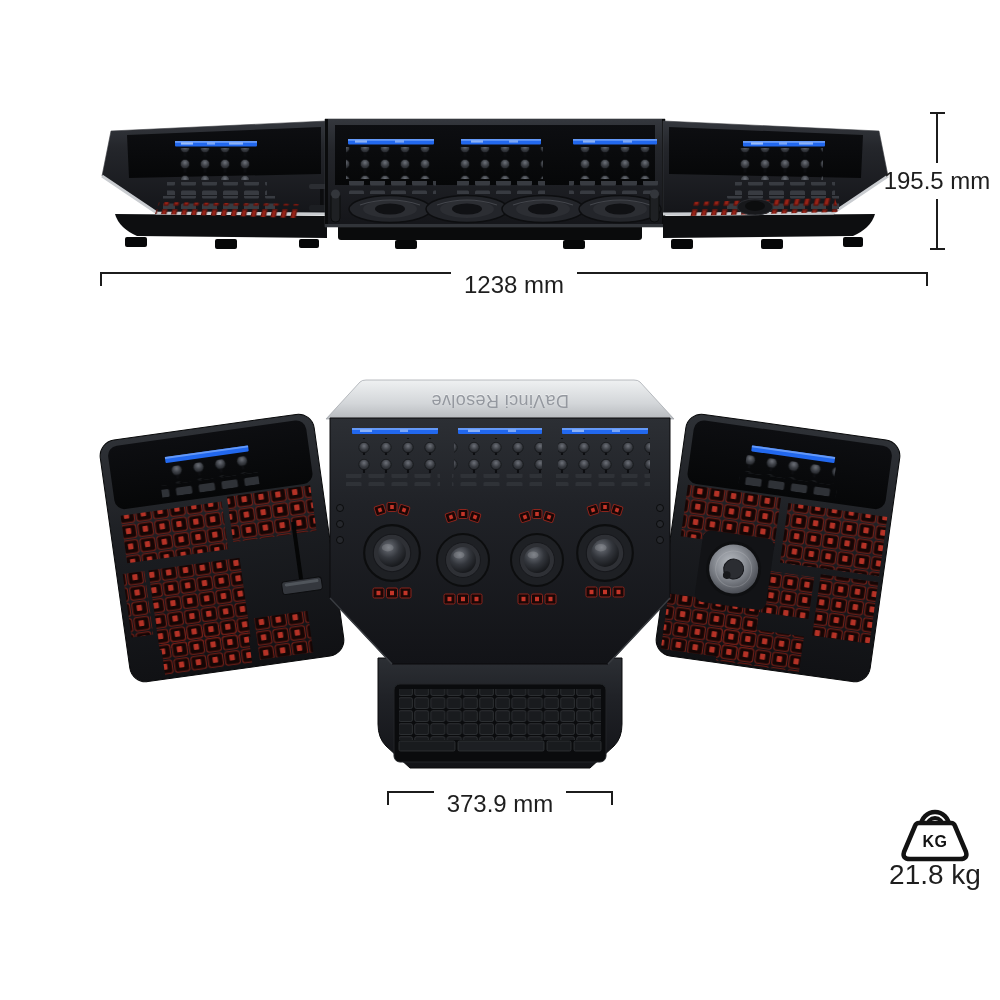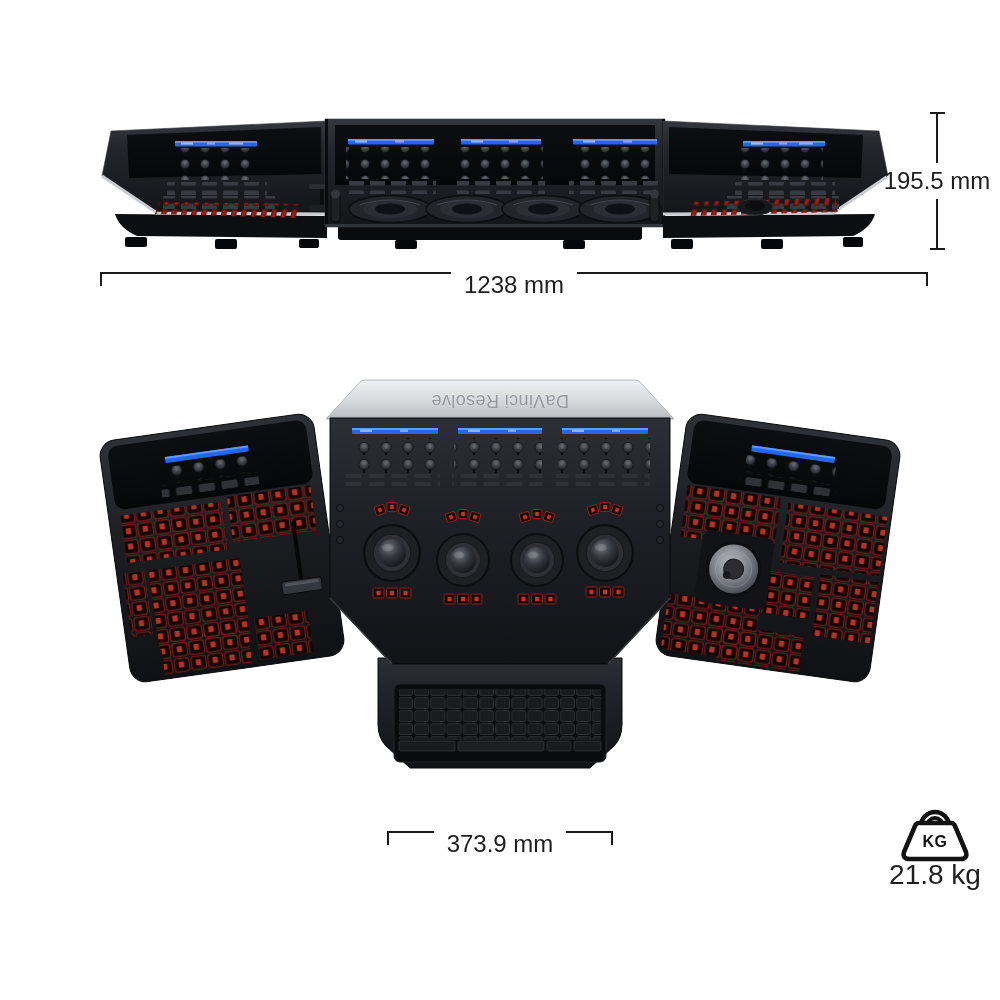--- a/index.html
+++ b/index.html
@@ -390,21 +390,21 @@
   <div class="dim-h" style="left:100px;top:272px;width:828px;">
     <div class="cap-v"></div>
     <div class="hline"></div>
     <div class="dim-label">1238 mm</div>
     <div class="hline"></div>
     <div class="cap-v"></div>
   </div>
 
 
 
-  <div class="dim-h" style="left:387px;top:791px;width:226px;margin-top:40px;">
+  <div class="dim-h" style="left:387px;top:791px;width:226px;">
     <div class="cap-v"></div>
     <div class="hline"></div>
     <div class="dim-label">373.9 mm</div>
     <div class="hline"></div>
     <div class="cap-v"></div>
   </div>
 
   <svg class="abs" style="left:892px;top:796px;" width="86" height="72" viewBox="0 0 86 72">
     <path d="M 29,30 A 14 14 0 1 1 57,30" fill="none" stroke="#121212" stroke-width="4.5"></path>
     <path d="M 35,30 A 8 8 0 1 1 51,30" fill="none" stroke="#121212" stroke-width="4"></path>

